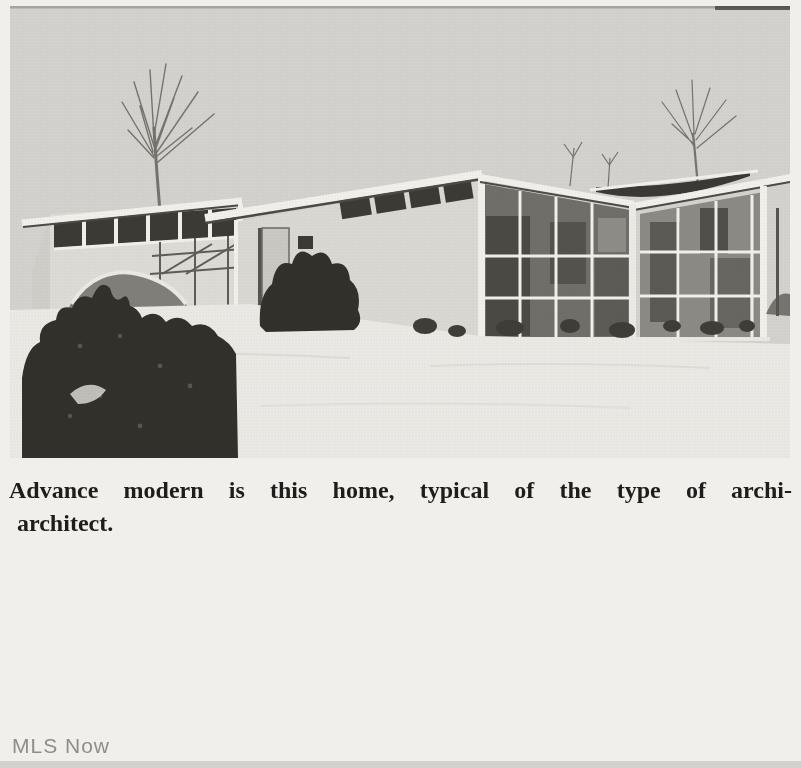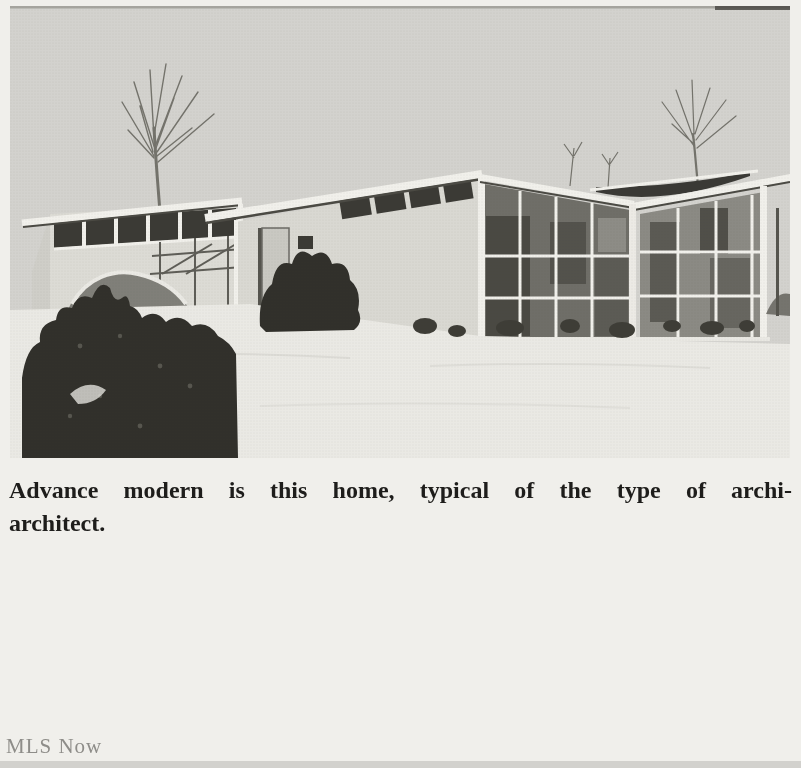--- a/index.html
+++ b/index.html
@@ -13,22 +13,22 @@
   body{width:801px;height:768px;background:var(--page-bg);overflow:hidden;
        font-family:"Liberation Serif",serif;}
   .page{position:relative;width:801px;height:768px;background:var(--page-bg);}
   .photo{position:absolute;left:10px;top:6px;width:780px;height:452px;}
   .photo svg{display:block;width:780px;height:452px;}
   .caption{position:absolute;left:9px;top:474px;width:783px;color:var(--ink);
            font-size:24px;font-weight:700;line-height:32.6px;
            font-family:"Liberation Serif",serif;}
   .cap-line{text-align:justify;text-align-last:justify;height:32.6px;
             white-space:nowrap;overflow:hidden;}
-  .cap-line.last{text-align-last:left;}
-  .watermark{position:absolute;left:6px;top:734px;font-family:Liberation Serif, serif;
+  .cap-line.last{text-align-last:left;margin-left:8px;}
+  .watermark{position:absolute;left:12px;top:734px;font-family:Liberation Sans, sans-serif;
              font-size:21px;font-weight:400;color:var(--watermark);letter-spacing:1px;}
   .scan-edge{position:absolute;left:0;top:761px;width:801px;height:7px;
              background:var(--scan-strip);}
 </style>
 </head>
 <body>
 
 <div class="page">
 
   <figure class="photo" style="margin:0">

